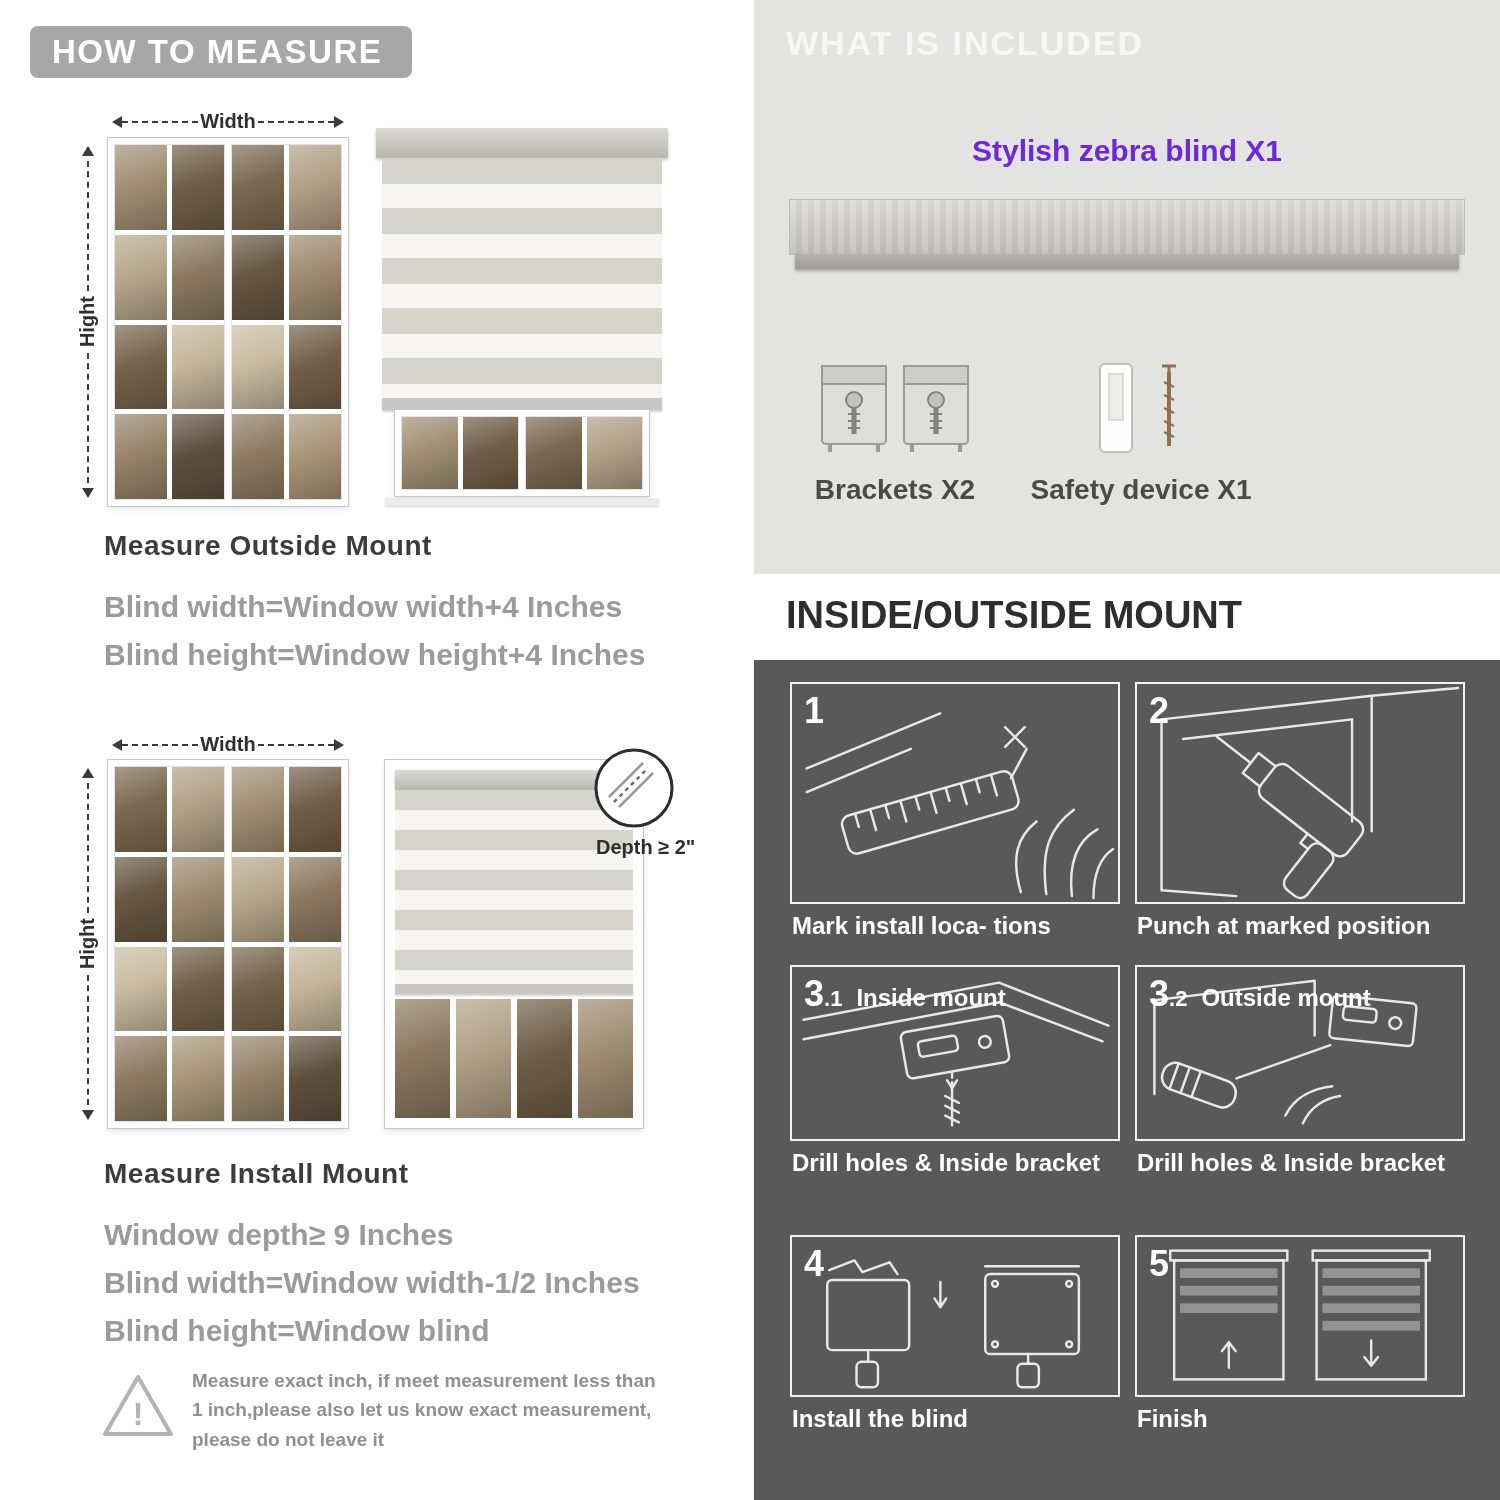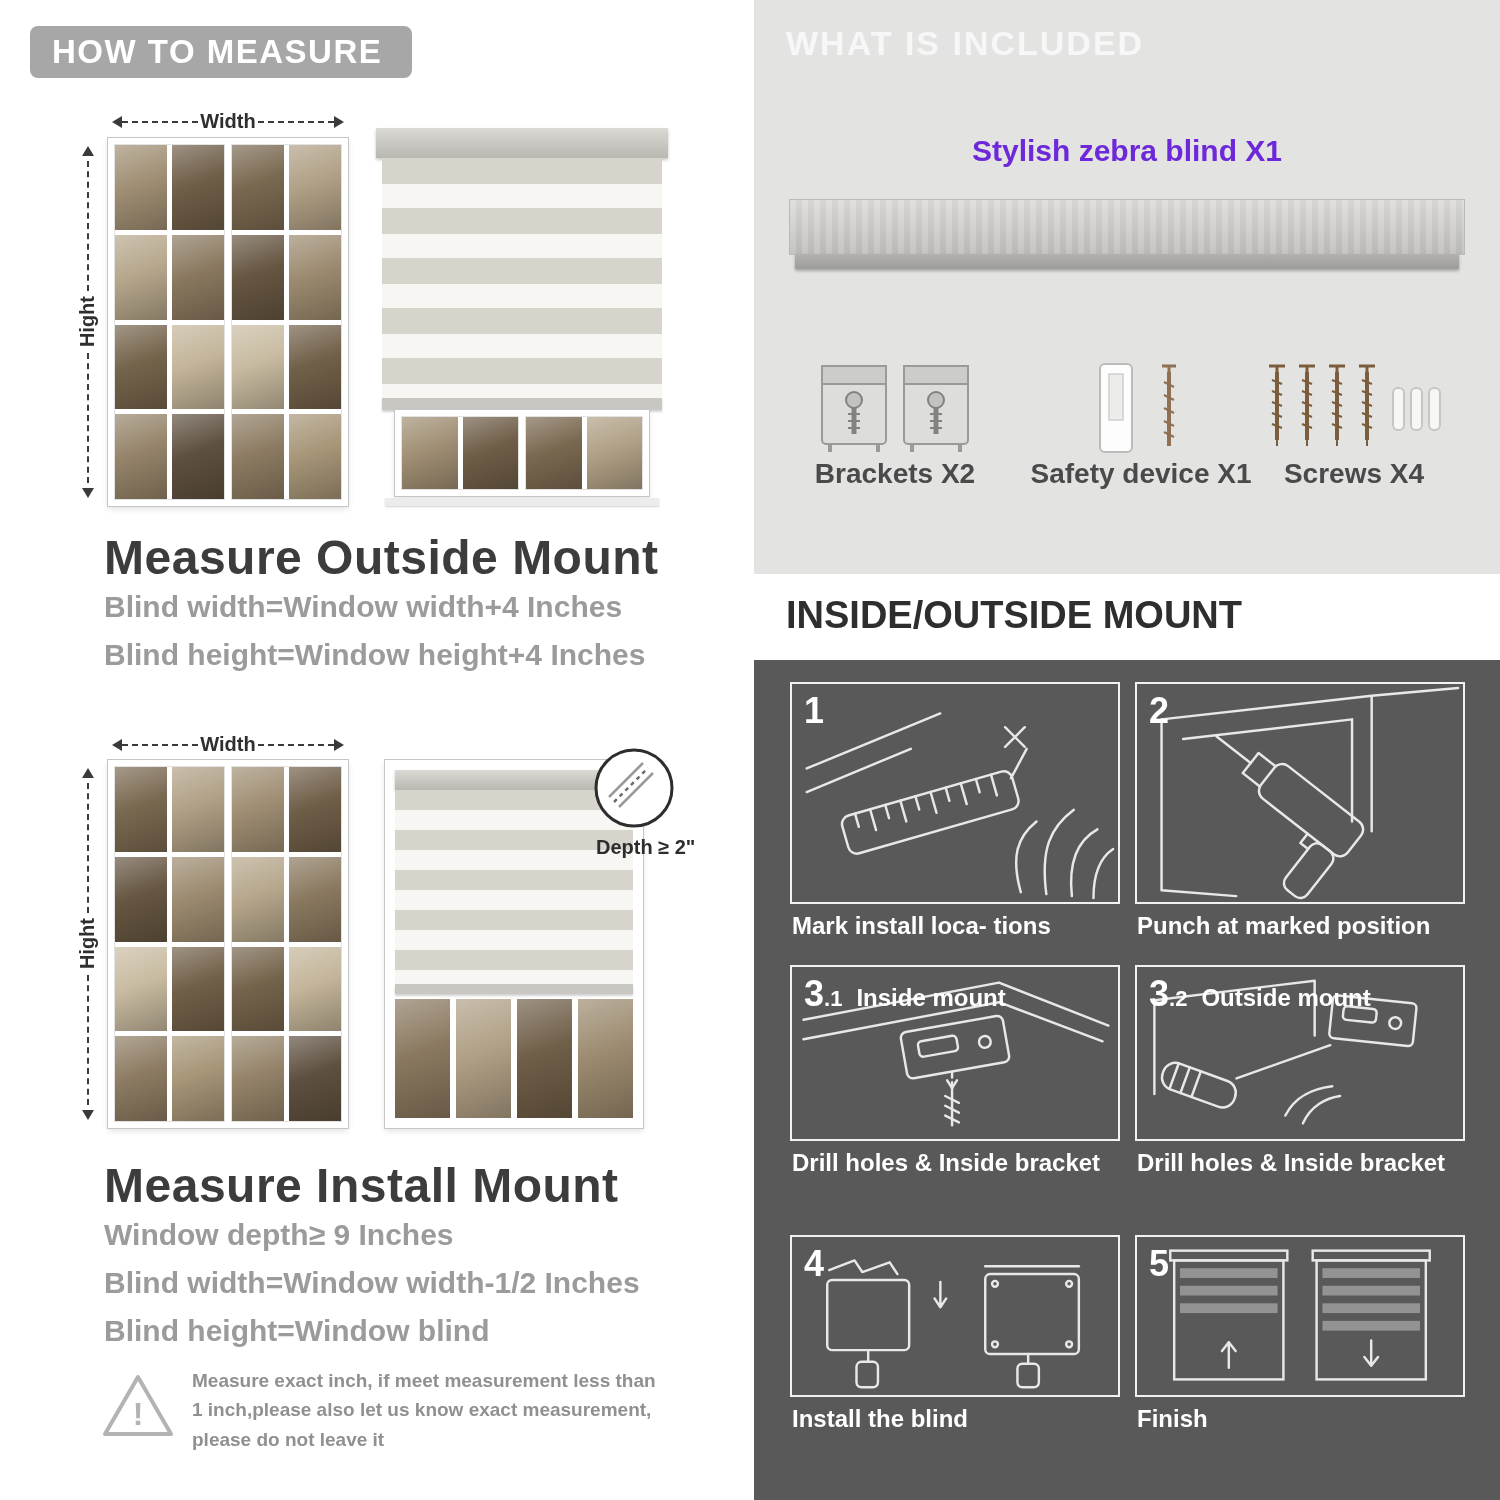--- a/index.html
+++ b/index.html
@@ -44,39 +44,39 @@
   .sash-b .pane:nth-child(6){background-color:#716049}
   .sash-b .pane:nth-child(7){background-color:#8d7c63}
   .sash-b .pane:nth-child(8){background-color:#a79678}
 
   .rail-top{background:linear-gradient(180deg,#dbd9d4,#b9b7b2);box-shadow:0 2px 3px rgba(0,0,0,.22)}
   .rail-bot{background:#c9c7c2;box-shadow:0 2px 2px rgba(0,0,0,.18)}
   .stripes{background:repeating-linear-gradient(180deg,#d7d4cc 0 26px,#f7f6f2 26px 50px)}
   .stripes.fine{background:repeating-linear-gradient(180deg,#d7d4cc 0 20px,#f7f6f2 20px 40px)}
   .sill{background:#ececec;box-shadow:0 1px 2px rgba(0,0,0,.18)}
 
-  .h-measure{position:absolute;font-size:48px;font-weight:bold;color:#3c3c3c;letter-spacing:.5px}
+  .h-measure{position:absolute;font-size:28px;font-weight:bold;color:#3c3c3c;letter-spacing:.5px}
   .measure-line{position:absolute;font-size:30px;font-weight:bold;color:#9b9b9b}
   .depth-label{position:absolute;font-size:20px;font-weight:bold;color:#2d2d2d;white-space:nowrap}
   .warn-text{position:absolute;font-size:19px;font-weight:bold;color:#909090;line-height:1.55}
   .bang{position:absolute;left:0;width:76px;top:24px;text-align:center;font-size:32px;font-weight:bold;color:#b3b3b3}
 
   
   .right-top{background:#e3e3e2}
   .included-header{position:absolute;left:32px;top:24px;font-size:34px;font-weight:bold;color:#f7f7f7;letter-spacing:2px}
   .blind-name{position:absolute;left:0;width:100%;top:134px;text-align:center;font-size:30px;font-weight:bold;color:#6d28d9}
   .headrail-img{position:absolute;left:36px;right:36px;top:200px}
   .hr-main{height:54px;
     background-image:repeating-linear-gradient(90deg,rgba(255,255,255,.10) 0 6px,rgba(0,0,0,.03) 6px 12px),
                      linear-gradient(180deg,#dddcda,#bfbebc);
     box-shadow:0 0 0 1px rgba(110,110,110,.35)}
   .hr-lip{height:15px;margin:0 5px;background:linear-gradient(180deg,#b2b1af,#9d9c9a);box-shadow:0 2px 3px rgba(0,0,0,.28)}
   .inc-item{position:absolute;display:flex;flex-direction:column;align-items:center}
   .icon-box{height:106px;display:flex;align-items:flex-end;justify-content:center}
-  .inc-label{font-size:28px;font-weight:bold;color:#4a4a4a;white-space:nowrap}
+  .inc-label{margin-top:16px;font-size:28px;font-weight:bold;color:#4a4a4a;white-space:nowrap}
 
   .mount-strip{background:#fff}
   .mount-title{position:absolute;left:32px;top:20px;font-size:38px;font-weight:bold;color:#2e2e2e}
 
   .dark{background:#595959}
   .step-panel{position:absolute;border:2px solid #f2f2f2}
   .art{position:absolute;left:0;top:0;width:100%;height:100%}
   .step-num{position:absolute;left:12px;top:6px;display:flex;align-items:baseline;color:#fff;font-weight:bold;z-index:2}
   .n{font-size:36px}
   .ns{font-size:22px}
@@ -256,44 +256,20 @@
           <g stroke="#8d7152" fill="none">
             <path d="M96 8 h14 M103 8 v6" stroke-width="3"></path>
             <line x1="103" y1="14" x2="103" y2="88" stroke-width="4"></line>
             <path d="M98 24 l10 5 M98 37 l10 5 M98 50 l10 5 M98 63 l10 5 M98 74 l10 5" stroke-width="2"></path>
           </g>
         </svg>
       </div>
       <div class="inc-label">Safety device X1</div>
     </div>
 
-    <div class="inc-item" style="left:505px;top:352px;width:190px">
-      <div class="icon-box">
-        <svg width="186" height="100" viewBox="0 0 186 100">
-          <defs>
-            <g id="scr" stroke="#7b5c3c" fill="none">
-              <path d="M0 8 h16 M8 8 v6" stroke-width="3"></path>
-              <line x1="8" y1="14" x2="8" y2="82" stroke-width="4"></line>
-              <path d="M3 22 l10 4 M3 33 l10 4 M3 44 l10 4 M3 55 l10 4 M3 66 l10 4" stroke-width="2"></path>
-              <path d="M8 82 v6" stroke-width="2"></path>
-            </g>
-          </defs>
-          <use href="#scr" x="8"></use>
-          <use href="#scr" x="38"></use>
-          <use href="#scr" x="68"></use>
-          <use href="#scr" x="98"></use>
-          <g fill="#f7f7f6" stroke="#c6c6c4" stroke-width="2">
-            <rect x="132" y="30" width="11" height="42" rx="5"></rect>
-            <rect x="150" y="30" width="11" height="42" rx="5"></rect>
-            <rect x="168" y="30" width="11" height="42" rx="5"></rect>
-          </g>
-        </svg>
-      </div>
-      <div class="inc-label">Screws X4</div>
-    </div>
   </section>
 
   <section class="abs mount-strip" style="left:754px;top:574px;width:746px;height:86px">
     <h2 class="mount-title">INSIDE/OUTSIDE MOUNT</h2>
   </section>
 
   <section class="abs dark" style="left:754px;top:660px;width:746px;height:840px">
 
     <div class="step-panel" style="left:36px;top:22px;width:330px;height:222px">
       <div class="step-num">

